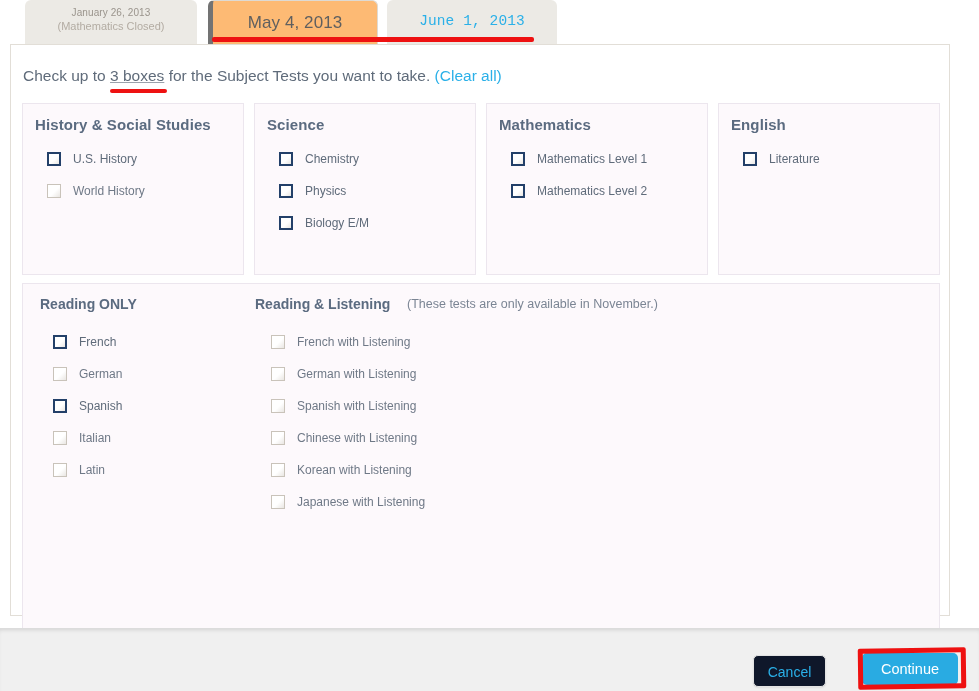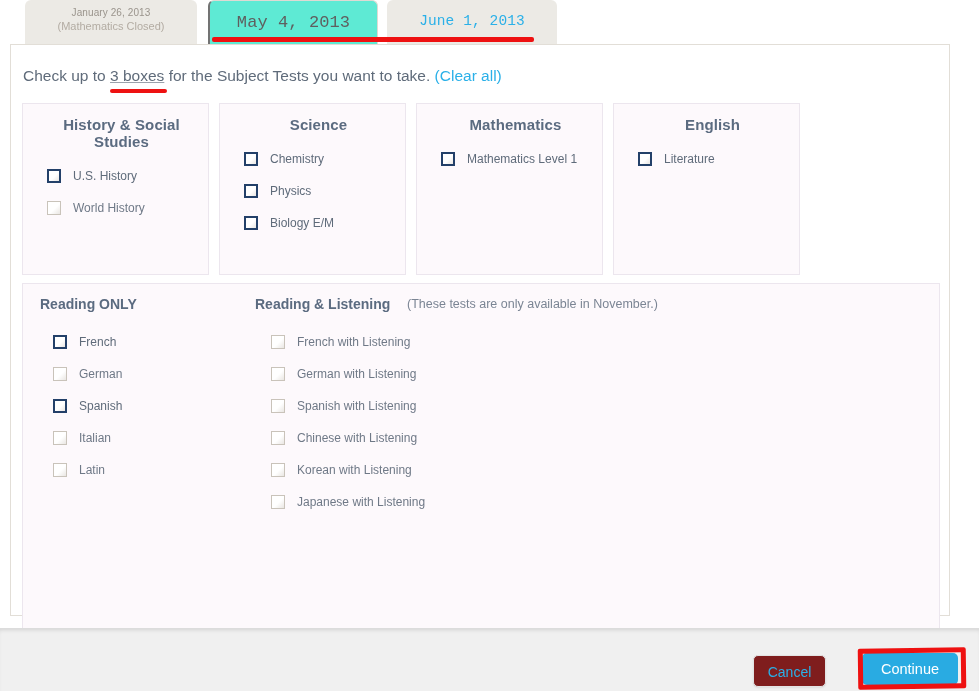--- a/index.html
+++ b/index.html
@@ -32,26 +32,25 @@
     border-radius: 6px 6px 0 0;
     text-align: center;
     padding-top: 7px;
     line-height: 1.05;
   }
   .tab.inactive {
     background: #eceae5;
     color: #9a948c;
   }
   .tab.active {
-    background: #5eead4;
+    background: #fdba74;
     color: #6b6b6b;
-    border-left: 2px solid #737373;
+    border-left: 5px solid #737373;
     border-right: 1px solid #dedad3;
     border-top: 1px solid #dedad3;
-    font-family: Liberation Mono, monospace;
   }
   .tab-jan { left: 25px; width: 172px; }
   .tab-may { left: 208px; width: 170px; }
   .tab-jun { left: 387px; width: 170px; }
 
   .tab-date {
     font-size: 15.5px;
     letter-spacing: .1px;
     display: block;
   }
@@ -88,24 +87,23 @@
   }
   .clear-all {
     color: #2ab0e8;
     cursor: pointer;
   }
 
   
   .subject-grid {
     position: absolute;
     left: 11px; top: 58px;
-    width: 778px; height: 172px;
+    width: 918px; height: 172px;
     display: flex;
     gap: 10px;
-    text-align: center;
   }
   .subject-box {
     flex: 1 1 0;
     background: #fdf9fc;
     border: 1px solid #ece6ee;
     padding: 12px 0 0 12px;
   }
   .subject-title {
     font-size: 15px;
     font-weight: bold;
@@ -180,21 +178,21 @@
     position: absolute;
     border-radius: 5px;
     font-size: 14px;
     text-align: center;
     cursor: pointer;
     line-height: 1;
   }
   .btn-cancel {
     left: 753px; top: 655px;
     width: 73px; height: 32px;
-    background: #7f1d1d;
+    background: #0f172a;
     color: #2ab0e8;
     border: 1px solid #e3e3e3;
     padding-top: 9px;
     box-shadow: 0 1px 2px rgba(0,0,0,.08);
   }
   .btn-continue {
     left: 862px; top: 653px;
     width: 96px; height: 32px;
     background: #29abe2;
     color: #ffffff;
@@ -278,20 +276,24 @@
           <span class="cb-label">Biology E/M</span>
         </div>
       </div>
 
       <div class="subject-box">
         <div class="subject-title">Mathematics</div>
         <div class="check-row">
           <span class="cb enabled"></span>
           <span class="cb-label">Mathematics Level 1</span>
         </div>
+        <div class="check-row">
+          <span class="cb enabled"></span>
+          <span class="cb-label">Mathematics Level 2</span>
+        </div>
       </div>
 
       <div class="subject-box">
         <div class="subject-title">English</div>
         <div class="check-row">
           <span class="cb enabled"></span>
           <span class="cb-label">Literature</span>
         </div>
       </div>
 

